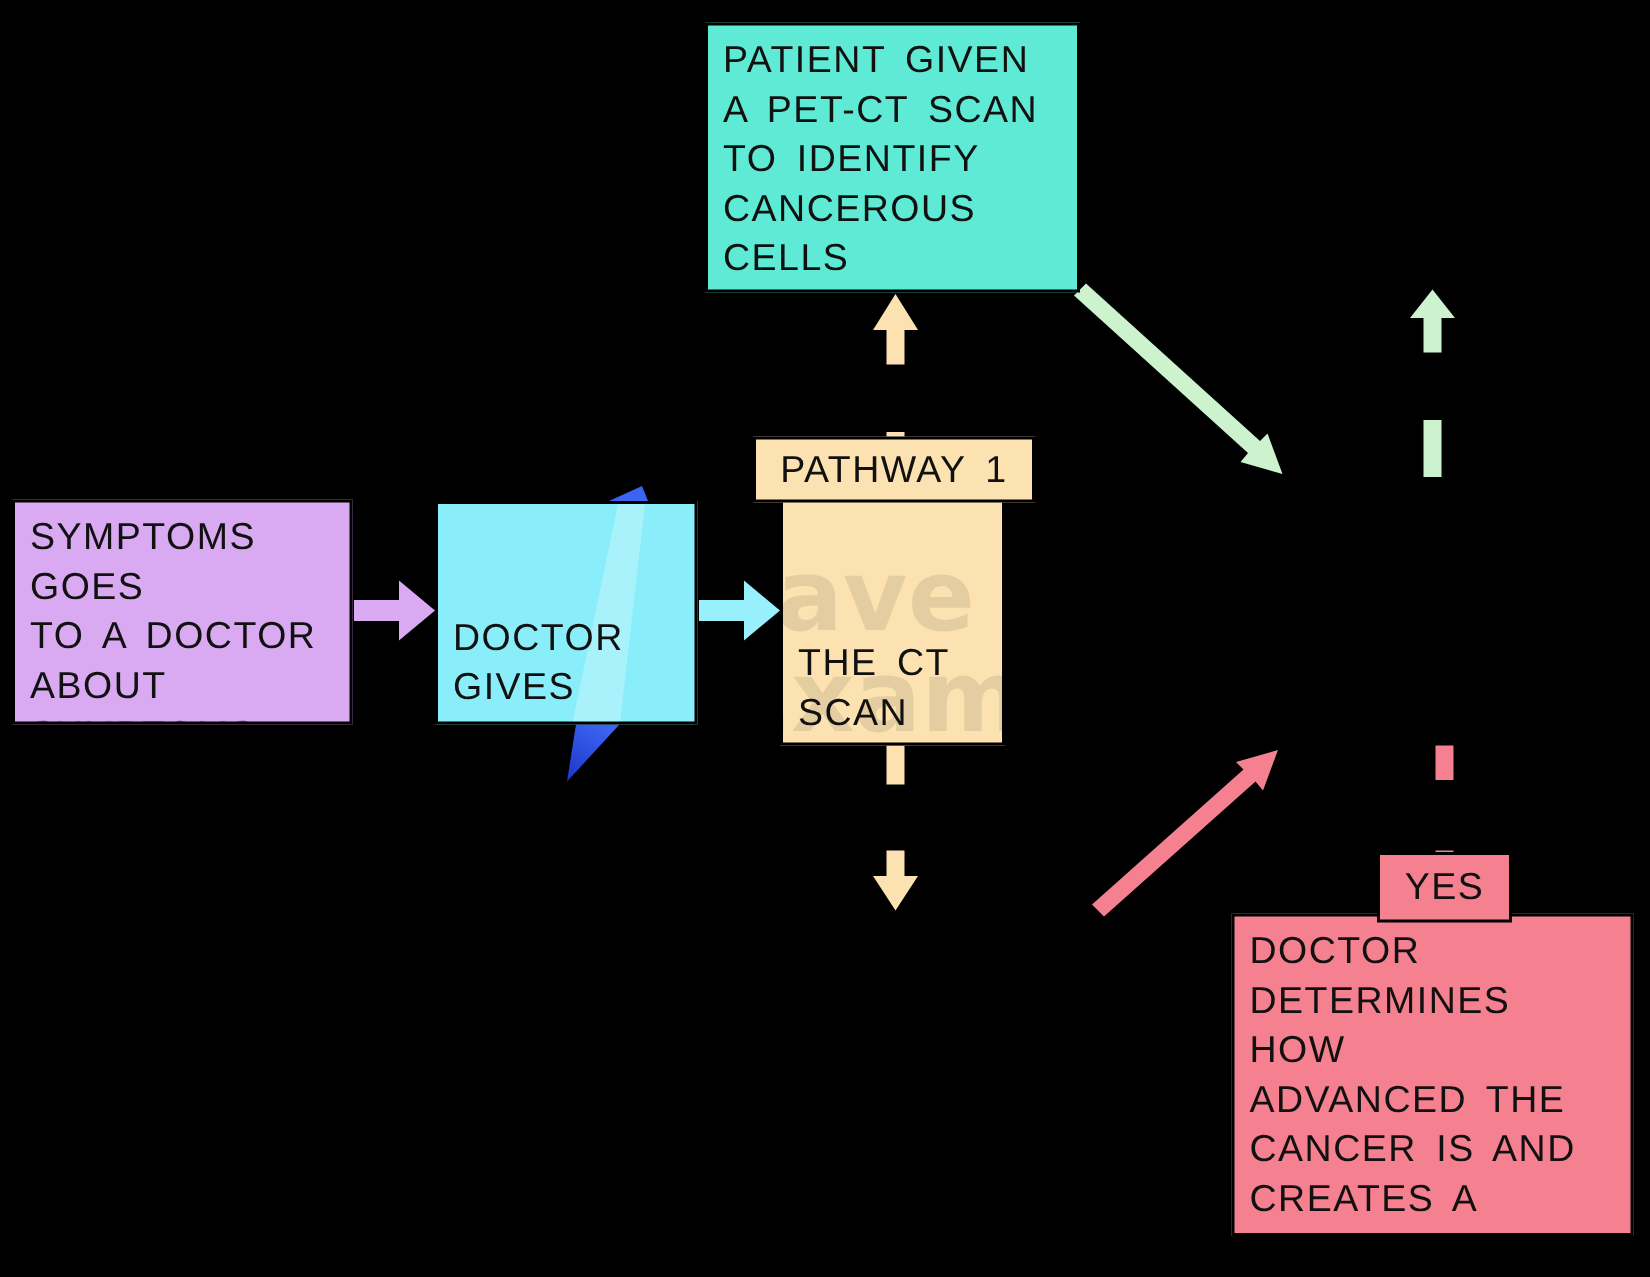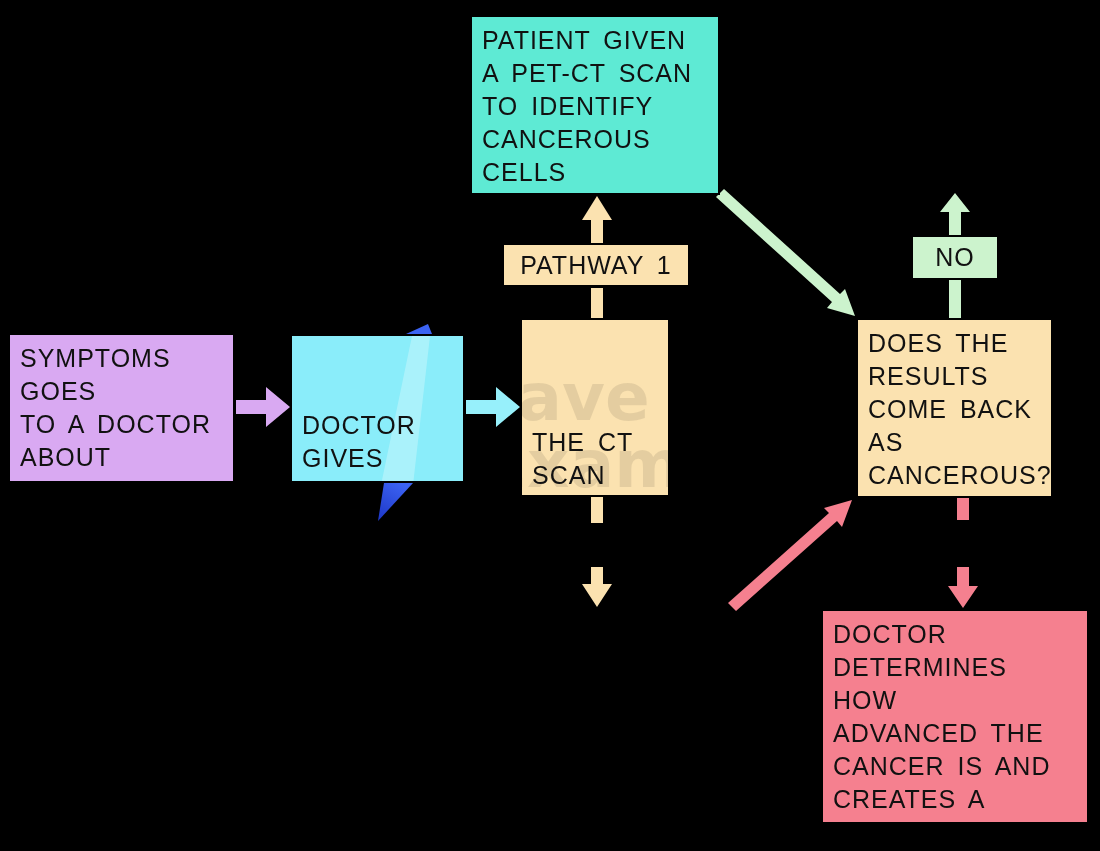--- a/index.html
+++ b/index.html
@@ -20,21 +20,21 @@
     font-size:25px;
     line-height:33px;
     letter-spacing:1px;
     word-spacing:5px;
     padding:7px 10px;
     white-space:pre-line;
     overflow:hidden;
   }
   .lbl{
     display:flex;align-items:center;justify-content:center;
-    padding:0;text-align:right;white-space:pre;
+    padding:0;text-align:right;white-space:pre;margin-top:48px;
   }
   .wm{
     position:absolute;
     z-index:0;
     font-family:"DejaVu Sans", sans-serif;
     font-weight:bold;
     font-size:66px;
     line-height:66px;
     color:rgba(0,0,0,0.09);
     letter-spacing:0;
@@ -109,33 +109,28 @@
 CANCER</span>
   </div>
 
   <div class="node" style="left: 470px; top: 15px; width: 250px; height: 180px; background-color: #5eead4;">PATIENT GIVEN
 A PET-CT SCAN
 TO IDENTIFY
 CANCEROUS
 CELLS</div>
 
 
-  <div class="node" style="left: 856px; top: 318px; width: 197px; height: 180px; background-color: rgb(251, 226, 176);">DOES THE
-RESULTS
-COME BACK
-AS
-CANCEROUS?</div>
 
 
   <div class="node" style="left: 821px; top: 609px; width: 268px; height: 215px; background-color: rgb(245, 128, 143);">DOCTOR
 DETERMINES HOW
 ADVANCED THE
 CANCER IS AND
 CREATES A
 TREATMENT PLAN</div>
 
   <div class="node lbl" style="left: 502px; top: 243px; width: 188px; height: 44px; background-color: rgb(251, 226, 176);">PATHWAY 1</div>
 
 
-  <div class="node lbl" style="left: 911px; top: 235px; width: 88px; height: 45px; background-color: rgb(204, 243, 205);">NO</div>
 
+  <div class="node lbl" style="left: 918px; top: 520px; width: 90px; height: 47px; background-color: rgb(245, 128, 143);">YES</div>
 
 </div>
 
 </body></html>

